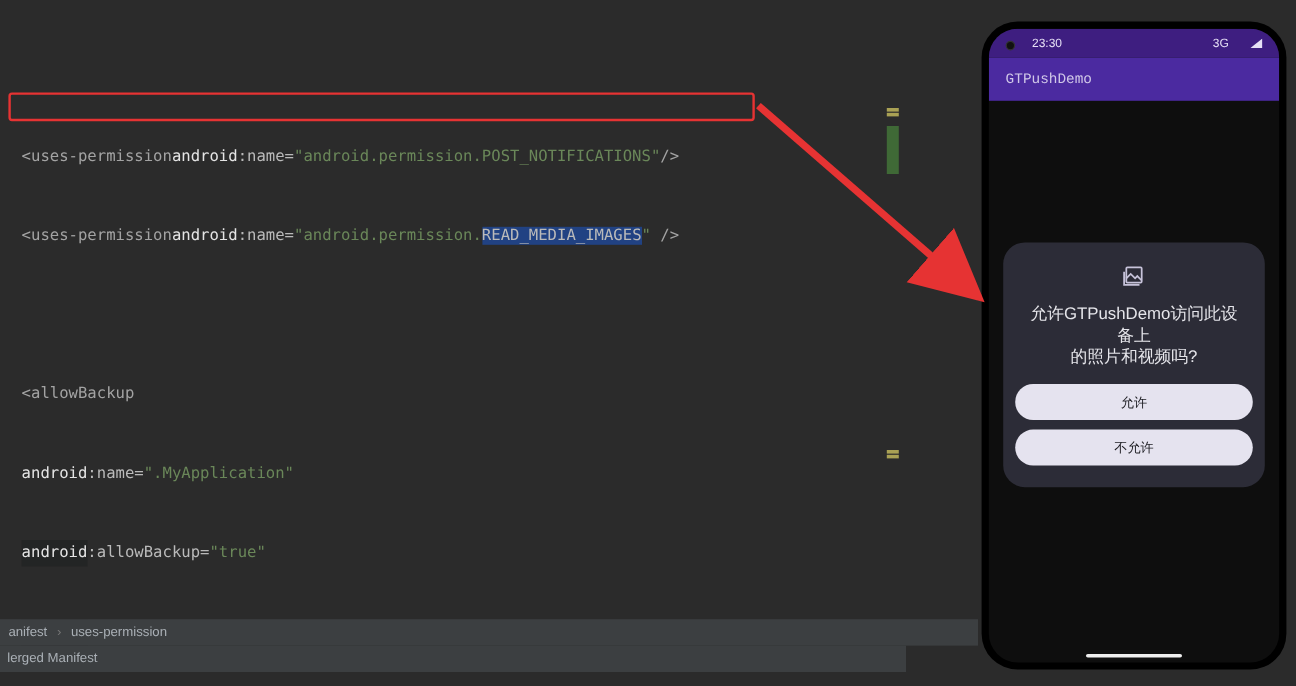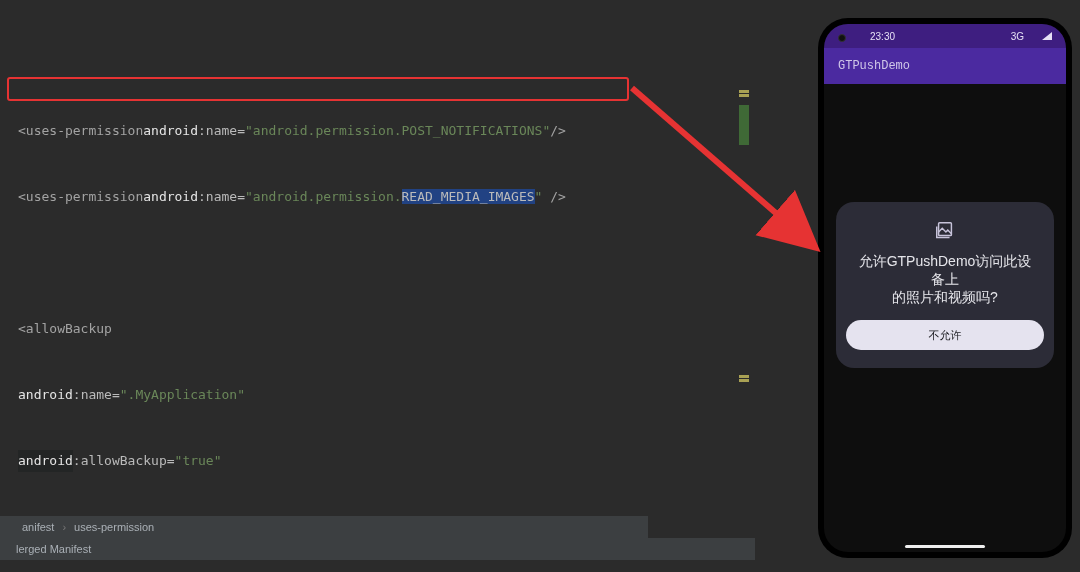--- a/index.html
+++ b/index.html
@@ -53,44 +53,44 @@
   width: 10px;
   height: 3px;
   background: #a9a154;
   margin-bottom: 1px;
 }
 .mini-mark.green { background: #3f6936; height: 40px; margin-top: 8px; }
 .breadcrumb {
   position: absolute;
   left: 0;
   bottom: 34px;
-  width: 648px;
+  width: 815px;
   height: 22px;
   background: #3c3f41;
   color: #aab0b6;
   font-size: 11px;
   font-family: -apple-system, sans-serif;
   display: flex;
   align-items: center;
-  padding-left: 22px;
+  padding-left: 7px;
 }
 .crumb-sep { margin: 0 8px; color: #777; }
 .bottom-tab {
   position: absolute;
   left: 0;
   bottom: 12px;
   width: 755px;
   height: 22px;
   background: #3c3f41;
   color: #aab0b6;
   font-size: 11px;
   font-family: -apple-system, sans-serif;
   display: flex;
   align-items: center;
-  padding-left: 16px;
+  padding-left: 6px;
 }
 
 
 .phone {
   position: absolute;
   right: 8px;
   top: 18px;
   width: 254px;
   height: 540px;
   background: #000;
@@ -109,21 +109,21 @@
   height: 24px;
   background: #3e1e80;
   display: flex;
   align-items: center;
   justify-content: space-between;
   padding: 0 14px;
   color: #e6e0f5;
   font-size: 10px;
   font-family: -apple-system, sans-serif;
 }
-.sb-left { display: flex; align-items: flex-end; gap: 24px; }
+.sb-left { display: flex; align-items: flex-end; gap: 14px; }
 .camera { width: 8px; height: 8px; border-radius: 50%; background: #111; border: 1px solid #333; }
 .sb-right { display: flex; align-items: center; gap: 18px; }
 .appbar {
   height: 36px;
   background: #4b2aa0;
   display: flex;
   align-items: center;
   padding-left: 14px;
   color: #d0c7e8;
   font-size: 12px;
@@ -251,20 +251,21 @@
         <svg viewBox="0 0 24 24" fill="none" stroke="#c7c3da" stroke-width="1.6">
           <rect x="5" y="3" width="14" height="14" rx="1"></rect>
           <path d="M5 13 L9 9 L13 13 L15 11 L19 15"></path>
           <path d="M3 7 V19 H17"></path>
         </svg>
       </div>
       <div class="dlg-text">
         <span>允许GTPushDemo访问此设备上</span><br>
         <span>的照片和视频吗?</span>
       </div>
+      <div class="dlg-btn">允许</div>
       <div class="dlg-btn">不允许</div>
     </div>
     <div class="home-bar"></div>
   </div>
 </div>
 
 <svg class="arrow" viewBox="0 0 210 190">
   <defs>
     <marker id="ah" markerWidth="12" markerHeight="12" refX="9" refY="5" orient="auto">
       <path d="M0,0 L10,5 L0,10 Z" fill="#e63333"></path>

